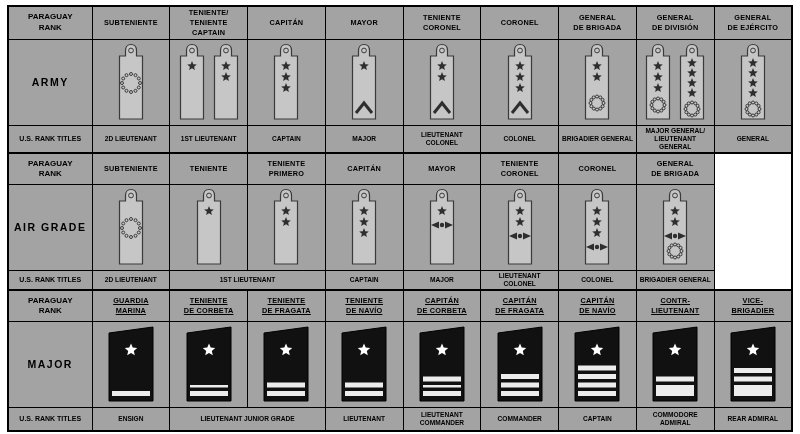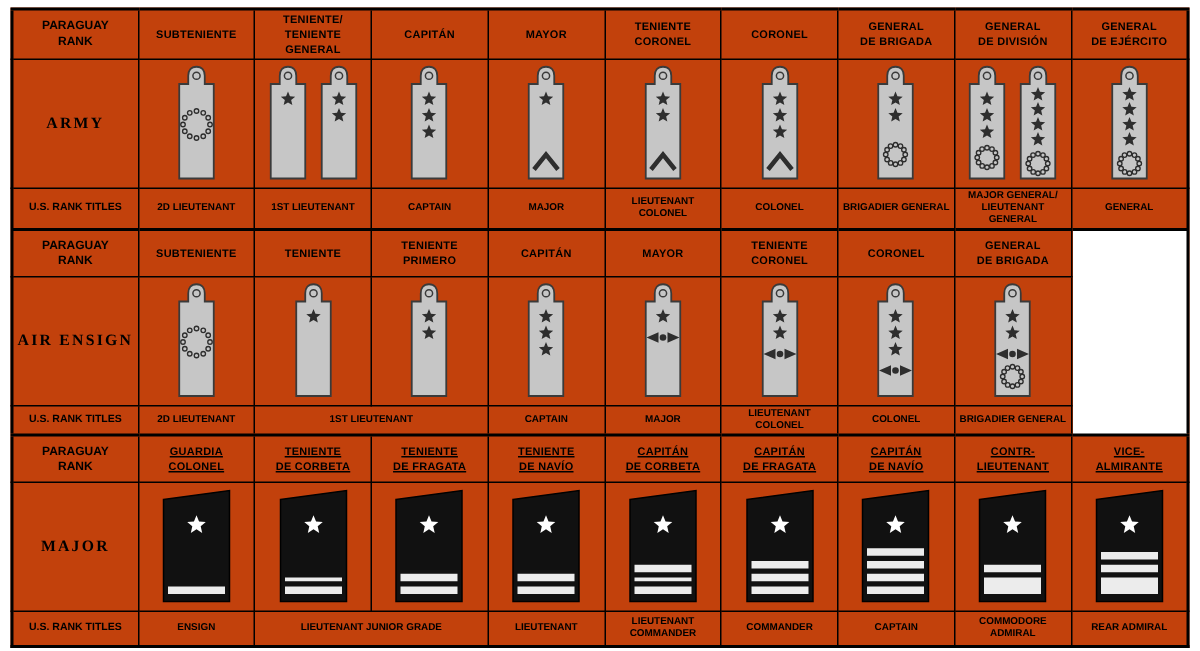--- a/index.html
+++ b/index.html
@@ -10,60 +10,60 @@
     overflow: hidden;
     font-family: "Liberation Sans", sans-serif;
     color: #000;
   }
   .wrap { padding: 5px 7px; }
   table {
     width: 786px;
     border-collapse: collapse;
     table-layout: fixed;
     border: 2px solid #000;
-    background: #c2410c;
+    background: #a3a3a3;
   }
   col.c-side { width: 84px; }
   th, td {
     border: 1px solid #000;
     text-align: center;
     vertical-align: middle;
     padding: 1px 2px;
     overflow: hidden;
   }
   tr.sec-start th, tr.sec-start td { border-top: 2px solid #000; }
   tr.rank-row { height: 31px; }
   tr.insignia-row { height: 86px; }
   tr.us-row { height: 18px; }
   tr.us-row.tall { height: 24px; }
   .side-header { font-size: 8px; font-weight: 700; line-height: 1.3; white-space: pre-line; }
   .rank-header { font-size: 7.3px; font-weight: 700; line-height: 1.35; white-space: pre-line; letter-spacing: .2px; }
   .underline { text-decoration: underline; }
-  .branch-label { font-size: 10.5px; font-weight: 700; letter-spacing: 1.5px; font-family: Liberation Serif, serif; }
+  .branch-label { font-size: 10.5px; font-weight: 700; letter-spacing: 1.5px; }
   .us-header { font-size: 7px; font-weight: 700; }
   .us-title { font-size: 6.6px; font-weight: 700; line-height: 1.25; white-space: pre-line; }
   .insignia-cell svg { display: inline-block; vertical-align: middle; margin: 0 2px; }
   .empty-cell { background: #fff; }
 </style>
 </head>
 <body>
 
 <div class="wrap">
   <table id="rank-table">
     <colgroup>
       <col class="c-side">
       <col span="9" class="c-rank">
     </colgroup>
     <tbody id="table-body">
         <tr class="rank-row sec-start">
           <th class="side-header">PARAGUAY
 RANK</th>
           <th class="rank-header">SUBTENIENTE</th>
           <th class="rank-header">TENIENTE/
-TENIENTE GENERAL</th>
+TENIENTE CAPTAIN</th>
           <th class="rank-header">CAPITÁN</th>
           <th class="rank-header">MAYOR</th>
           <th class="rank-header">TENIENTE
 CORONEL</th>
           <th class="rank-header">CORONEL</th>
           <th class="rank-header">GENERAL
 DE BRIGADA</th>
           <th class="rank-header">GENERAL
 DE DIVISIÓN</th>
           <th class="rank-header">GENERAL
@@ -225,21 +225,21 @@
           <th class="rank-header">CAPITÁN</th>
           <th class="rank-header">MAYOR</th>
           <th class="rank-header">TENIENTE
 CORONEL</th>
           <th class="rank-header">CORONEL</th>
           <th class="rank-header">GENERAL
 DE BRIGADA</th>
           <td class="empty-cell" rowspan="3"></td>
         </tr>
         <tr class="insignia-row">
-          <th class="branch-label">AIR ENSIGN</th>
+          <th class="branch-label">AIR GRADE</th>
           <td class="insignia-cell"><svg width="30" height="78" viewBox="0 0 30 78">
               <path d="M15 1.5 C18.8 1.5 20.5 4.2 20.5 7.5 L20.5 13 L26.5 13 L26.5 76 L3.5 76 L3.5 13 L9.5 13 L9.5 7.5 C9.5 4.2 11.2 1.5 15 1.5 Z" fill="#c6c6c6" stroke="#3a3a3a" stroke-width="1.2"></path>
               <circle cx="15" cy="7.5" r="2.4" fill="#c6c6c6" stroke="#3a3a3a" stroke-width="1"></circle>
               <circle cx="24.0" cy="40.0" r="1.5" fill="none" stroke="#2e2e2e" stroke-width="0.9"></circle>
               <circle cx="22.8" cy="44.5" r="1.5" fill="none" stroke="#2e2e2e" stroke-width="0.9"></circle>
               <circle cx="19.5" cy="47.8" r="1.5" fill="none" stroke="#2e2e2e" stroke-width="0.9"></circle>
               <circle cx="15.0" cy="49.0" r="1.5" fill="none" stroke="#2e2e2e" stroke-width="0.9"></circle>
               <circle cx="10.5" cy="47.8" r="1.5" fill="none" stroke="#2e2e2e" stroke-width="0.9"></circle>
               <circle cx="7.2" cy="44.5" r="1.5" fill="none" stroke="#2e2e2e" stroke-width="0.9"></circle>
               <circle cx="6.0" cy="40.0" r="1.5" fill="none" stroke="#2e2e2e" stroke-width="0.9"></circle>
@@ -327,37 +327,37 @@
           <td class="us-title">CAPTAIN</td>
           <td class="us-title">MAJOR</td>
           <td class="us-title">LIEUTENANT COLONEL</td>
           <td class="us-title">COLONEL</td>
           <td class="us-title">BRIGADIER GENERAL</td>
         </tr>
         <tr class="rank-row sec-start">
           <th class="side-header">PARAGUAY
 RANK</th>
           <th class="rank-header underline">GUARDIA
-COLONEL</th>
+MARINA</th>
           <th class="rank-header underline">TENIENTE
 DE CORBETA</th>
           <th class="rank-header underline">TENIENTE
 DE FRAGATA</th>
           <th class="rank-header underline">TENIENTE
 DE NAVÍO</th>
           <th class="rank-header underline">CAPITÁN
 DE CORBETA</th>
           <th class="rank-header underline">CAPITÁN
 DE FRAGATA</th>
           <th class="rank-header underline">CAPITÁN
 DE NAVÍO</th>
           <th class="rank-header underline">CONTR-
 LIEUTENANT</th>
           <th class="rank-header underline">VICE-
-ALMIRANTE</th>
+BRIGADIER</th>
         </tr>
         <tr class="insignia-row">
           <th class="branch-label">MAJOR</th>
           <td class="insignia-cell"><svg width="48" height="78" viewBox="0 0 48 78">
               <polygon points="2,8 46,2 46,76 2,76" fill="#111111" stroke="#000"></polygon>
               <polygon points="24.0,18.5 25.7,22.6 30.2,23.0 26.8,25.9 27.8,30.3 24.0,27.9 20.2,30.3 21.2,25.9 17.8,23.0 22.3,22.6" fill="#ffffff"></polygon>
               <rect x="5" y="66.0" width="38" height="5" fill="#ececec"></rect>
             </svg></td>
           <td class="insignia-cell"><svg width="48" height="78" viewBox="0 0 48 78">
               <polygon points="2,8 46,2 46,76 2,76" fill="#111111" stroke="#000"></polygon>

